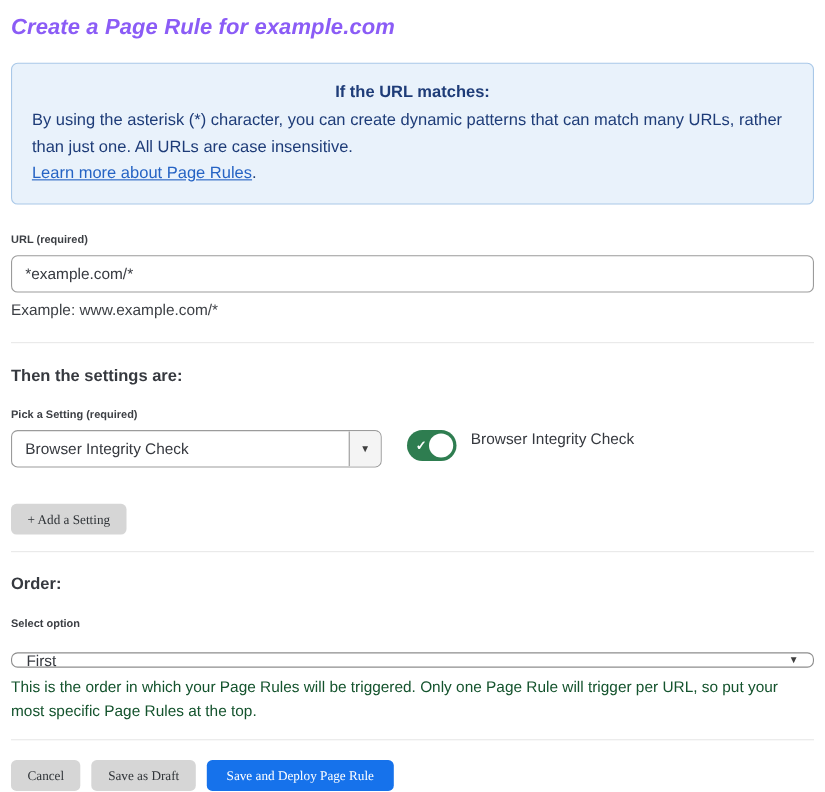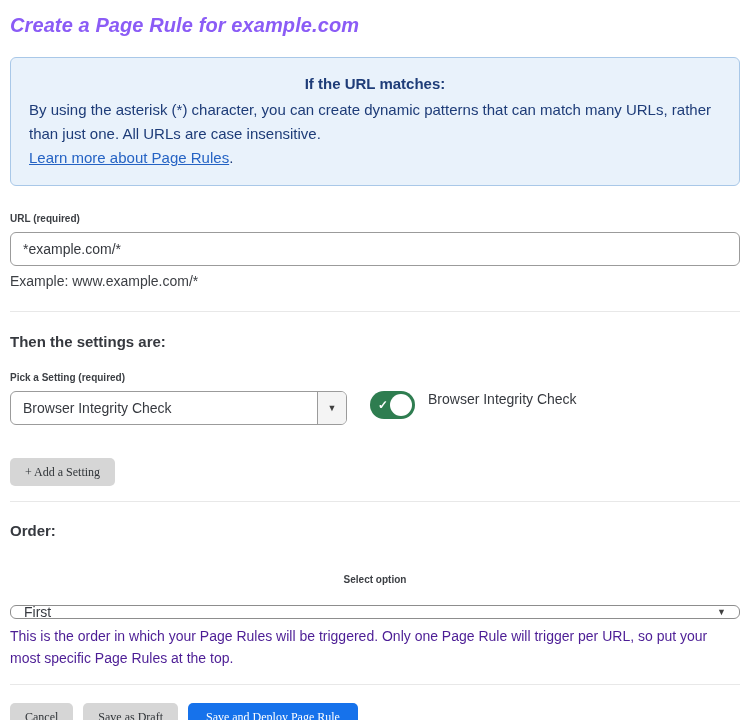--- a/index.html
+++ b/index.html
@@ -129,21 +129,21 @@
     border-radius: 6px;
     display: flex;
     align-items: center;
     justify-content: space-between;
     padding: 0 13px;
     font-size: 14px;
     color: #36393f;
     background: #fff;
     cursor: pointer;
   }
-  .order-help { margin-top: 7px; font-size: 14px; line-height: 1.55; color: #4c1d95; max-width: 730px; }
+  .order-help { margin-top: 7px; font-size: 14px; line-height: 1.55; color: #14532d; max-width: 730px; }
   .footer { margin-top: 18px; display: flex; align-items: center; gap: 10px; }
 </style>
 </head>
 <body>
 
 
 
 <h1 class="page-title">Create a Page Rule for example.com</h1>
 
 <div class="info-box">
@@ -175,21 +175,21 @@
   </div>
   <div class="toggle-label">Browser Integrity Check</div>
 </div>
 
 <button class="btn btn-gray add-setting-btn">+ Add a Setting</button>
 
 <hr class="divider" style="margin-top:15px;">
 
 <div class="section-heading" style="margin-top:20px;">Order:</div>
 
-<div class="field-label" style="margin-top:35px;text-align:center;">Select option</div>
+<div class="field-label" style="margin-top:23px;">Select option</div>
 
 <div class="wide-select">
   <span>First</span>
   <span class="arrow-glyph">▼</span>
 </div>
 
 <div class="order-help">This is the order in which your Page Rules will be triggered. Only one Page Rule will trigger per URL, so put your most specific Page Rules at the top.</div>
 
 <hr class="divider" style="margin-top:15px;">
 

